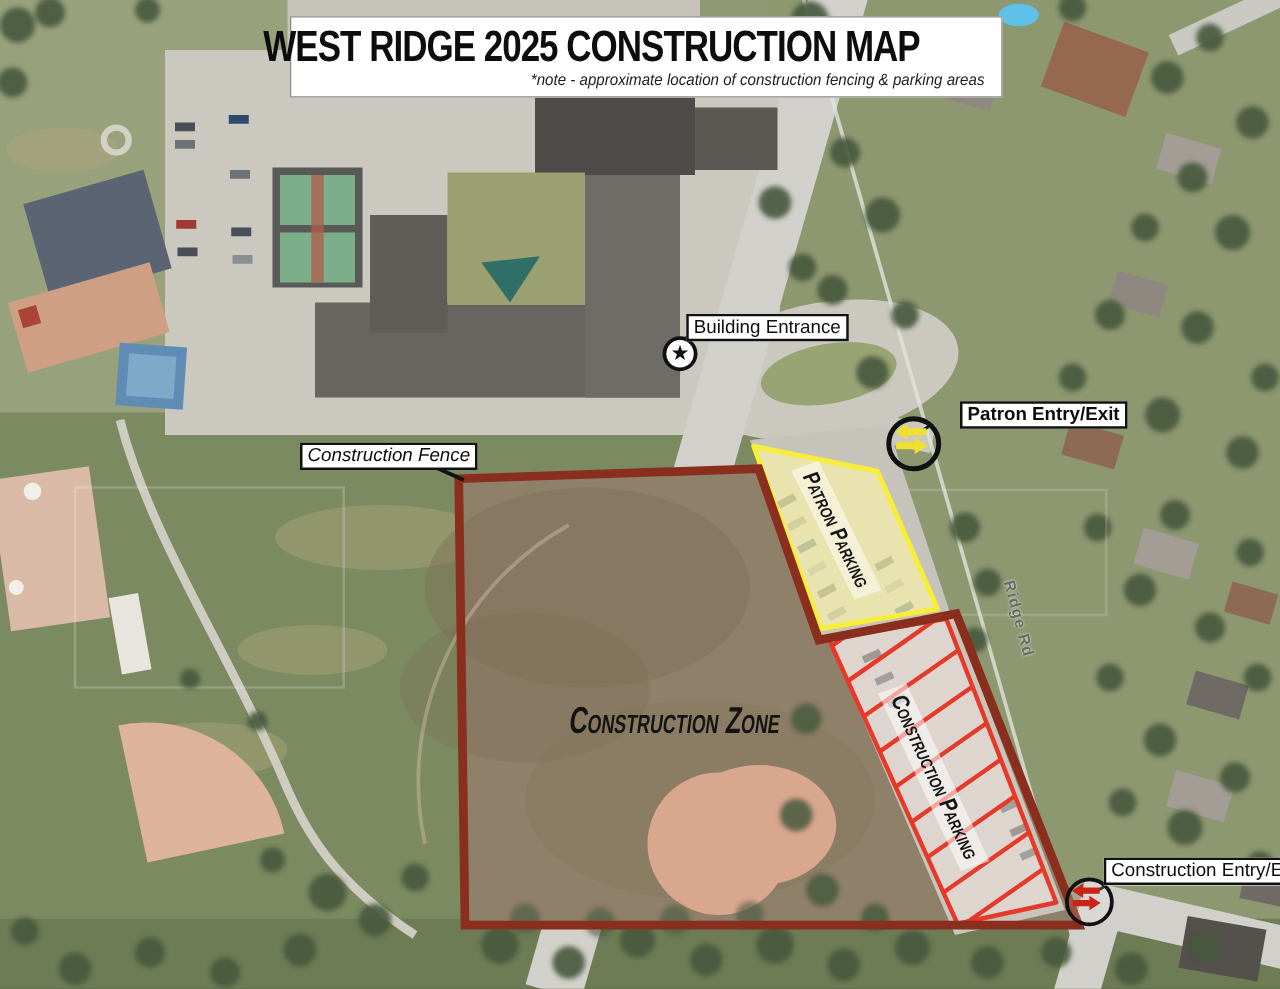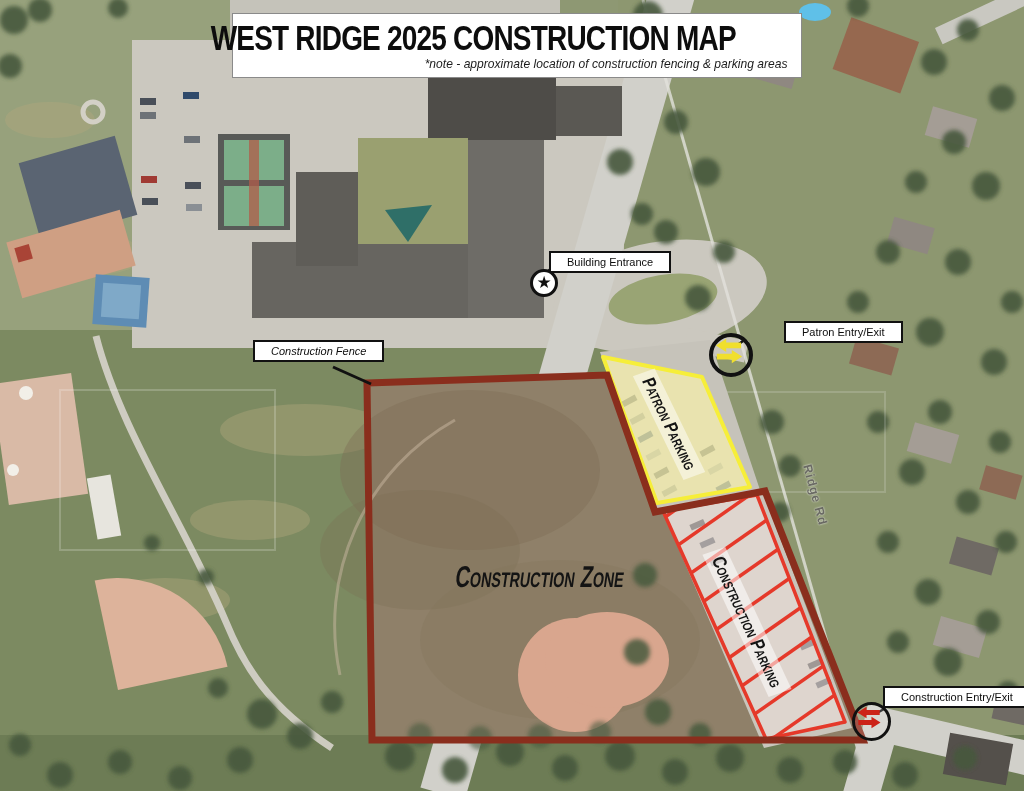--- a/index.html
+++ b/index.html
@@ -21,21 +21,21 @@
   .pointer{stroke:#111;stroke-width:3;}
   .connector{stroke:#111;stroke-width:2.5;}
   
   #title-box{position:absolute;left:232px;top:13px;width:568px;height:63px;background:var(--c-labelbg);
     border:1px solid #8a8a8a;display:flex;flex-direction:column;justify-content:center;text-align:center;z-index:30;align-items:flex-end;}
   #title-box h1{margin:0;font-size:35px;line-height:36px;font-weight:bold;letter-spacing:-1px;
     transform:scaleX(.8);white-space:nowrap;color:#0d0d0d;}
   #title-box .note{margin:0;font-size:13px;font-style:italic;transform:scaleX(.93);white-space:nowrap;color:#1c1c1c;}
   
   .map-label{position:absolute;background:var(--c-labelbg);border:2px solid var(--c-labelborder);
-    font-size:11px;line-height:18px;padding:0 16px;white-space:nowrap;z-index:25;color:#0d0d0d;}
+    font-size:15px;line-height:18px;padding:0 4px;white-space:nowrap;z-index:25;color:#0d0d0d;}
   .map-label.italic{font-style:italic;}
   
   .ring{position:absolute;border-radius:50%;border:3px solid #111;box-sizing:border-box;
     display:flex;align-items:center;justify-content:center;z-index:24;}
   #star-ring{left:530px;top:269px;width:28px;height:28px;background:#fff;}
   #star-ring span{font-size:17px;line-height:17px;margin-top:-2px;color:#111;}
   #patron-ring{left:709px;top:333px;width:44px;height:44px;border-width:4px;background:transparent;}
   #constr-ring{left:852px;top:702px;width:39px;height:39px;background:rgba(255,255,255,.18);}
   
   .zone-text{position:absolute;font-weight:bold;font-variant:small-caps;white-space:nowrap;z-index:20;color:#141414;}
@@ -305,22 +305,22 @@
     </svg>
   </div>
   <div class="ring" id="constr-ring">
     <svg width="28" height="25" viewBox="0 0 34 30">
       <polygon points="3,9 14,2 14,6 30,6 30,12 14,12 14,16" fill="var(--c-arrowred)"></polygon>
       <polygon points="31,21 20,14 20,18 4,18 4,24 20,24 20,28" fill="var(--c-arrowred)"></polygon>
     </svg>
   </div>
 
   <div class="map-label" style="left:549px;top:251px;">Building Entrance</div>
-  <div class="map-label" style="left:784px;top:321px;">Patron Entry/Exit</div>
-  <div class="map-label italic" style="left:240px;top:340px;margin-left:13px;">Construction Fence</div>
+  <div class="map-label" style="left:768px;top:321px;font-weight:bold;">Patron Entry/Exit</div>
+  <div class="map-label italic" style="left:240px;top:354px;">Construction Fence</div>
   <div class="map-label" style="left:883px;top:686px;">Construction Entry/Exit</div>
 
   <div id="title-box">
     <h1>WEST RIDGE 2025 CONSTRUCTION MAP</h1>
     <p class="note">*note - approximate location of construction fencing &amp; parking areas</p>
   </div>
 
 </div>
 
 </body></html>

